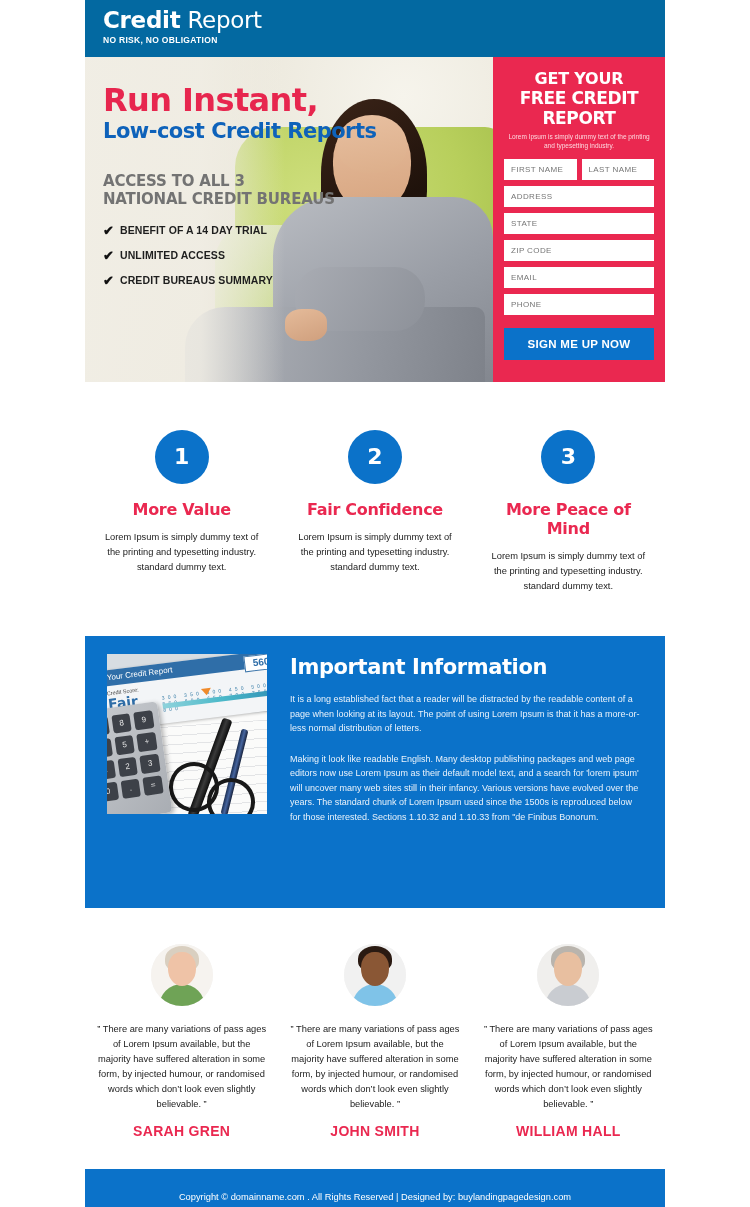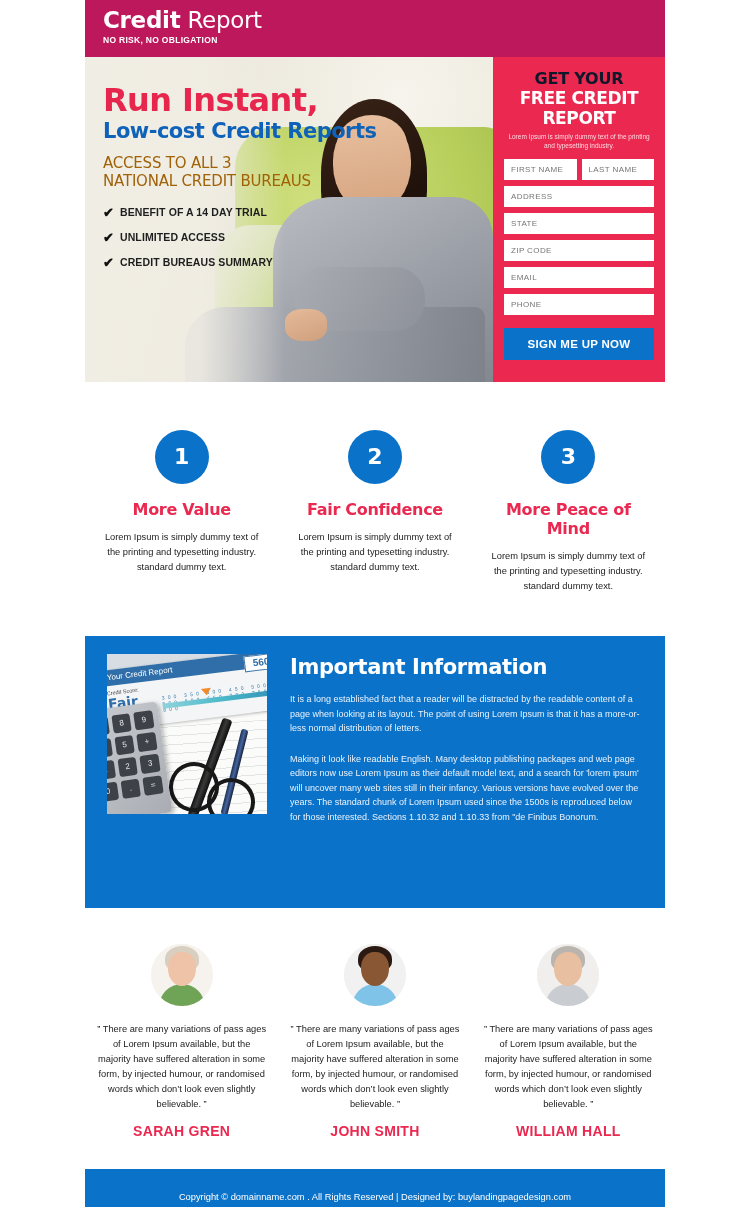--- a/index.html
+++ b/index.html
@@ -18,21 +18,21 @@
     position: absolute;
     left: 85px;
     top: 0;
     width: 580px;
   }
 
   
   .header {
     position: relative;
     height: 57px;
-    background: #be185d;
+    background: #0369a1;
   }
   .logo {
     position: absolute;
     left: 18px;
     top: 8px;
     color: #ffffff;
   }
   .logo-main {
     font-size: 23px;
     line-height: 25px;
@@ -218,25 +218,25 @@
     font-family: "DejaVu Sans", sans-serif;
     font-weight: 700;
     font-size: 21px;
     line-height: 26px;
     color: #0e62ba;
     letter-spacing: -0.5px;
     margin-top: 2px;
   }
   .hero-h3 {
     font-family: "DejaVu Sans", sans-serif;
-    font-weight: 400;
+    font-weight: 700;
     font-size: 15px;
     line-height: 18px;
-    color: #a16207;
-    margin-top: 10px;
+    color: #737373;
+    margin-top: 28px;
     letter-spacing: -0.2px;
   }
   .hero-list {
     margin-top: 16px;
   }
   .hero-li {
     font-size: 10.5px;
     font-weight: 700;
     color: #1e1e1e;
     line-height: 13px;
@@ -258,21 +258,21 @@
     right: 0;
     top: 0;
     width: 172px;
     height: 325px;
     background: #ea2850;
     padding: 0 11px;
     box-sizing: border-box;
   }
   .form-t1 {
     text-align: center;
-    color: #0f172a;
+    color: #ffffff;
     font-family: "DejaVu Sans", sans-serif;
     font-weight: 700;
     font-size: 16px;
     line-height: 19px;
     padding-top: 12px;
     letter-spacing: -0.2px;
   }
   .form-t2 {
     text-align: center;
     color: #ffffff;

